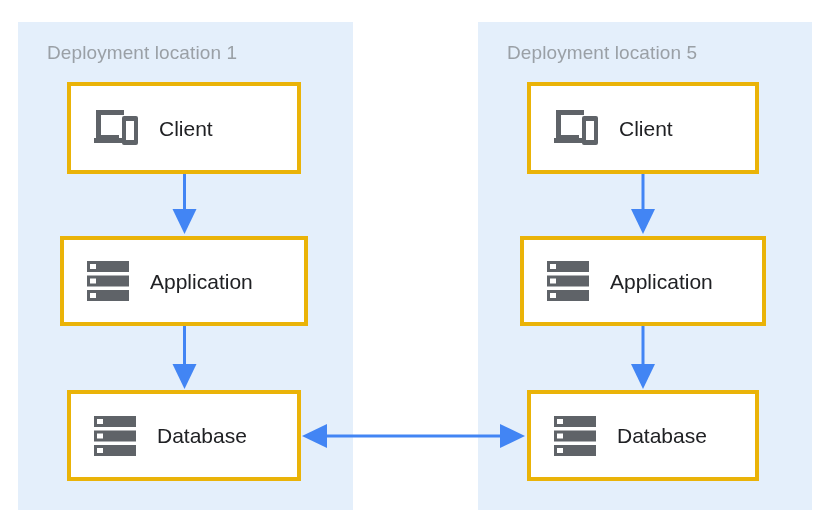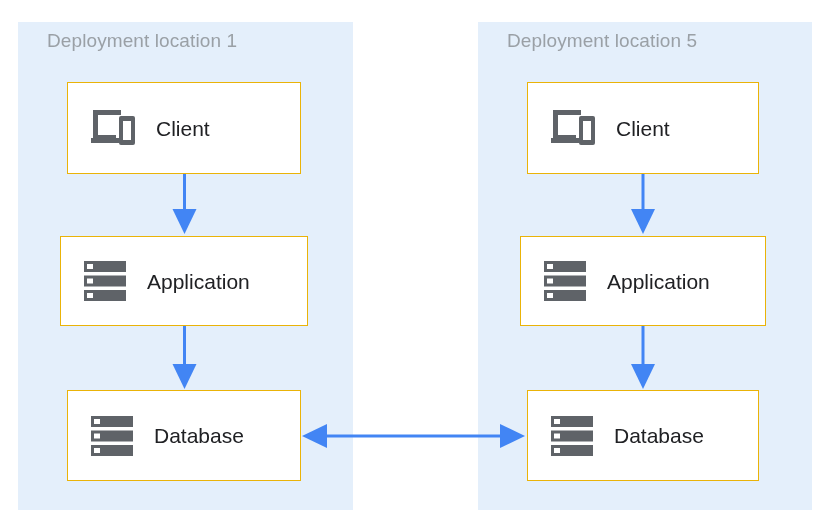--- a/index.html
+++ b/index.html
@@ -27,34 +27,34 @@
     position: absolute;
     background: #E4EFFB;
     box-sizing: border-box;
   }
   .zone.zone-1 { left: 18px;  top: 22px; width: 335px; height: 488px; }
   .zone.zone-2 { left: 478px; top: 22px; width: 334px; height: 488px; }
 
   .zone-title {
     position: absolute;
     left: 29px;
-    top: 9px;
+    top: 21px;
     font-size: 19px;
     color: #9AA0A6;
     letter-spacing: 0.1px;
     white-space: nowrap;
     line-height: 1;
     text-align: right;
   }
 
   
   .node {
     position: absolute;
     background: #ffffff;
-    border: 1px solid #eab308;
+    border: 4px solid #eab308;
     box-sizing: border-box;
     display: flex;
     align-items: center;
     box-shadow: 0 0 0 0 rgba(0,0,0,0);
   }
   .node .node-icon {
     flex: 0 0 auto;
     margin-left: 22px;
     display: flex;
     align-items: center;

